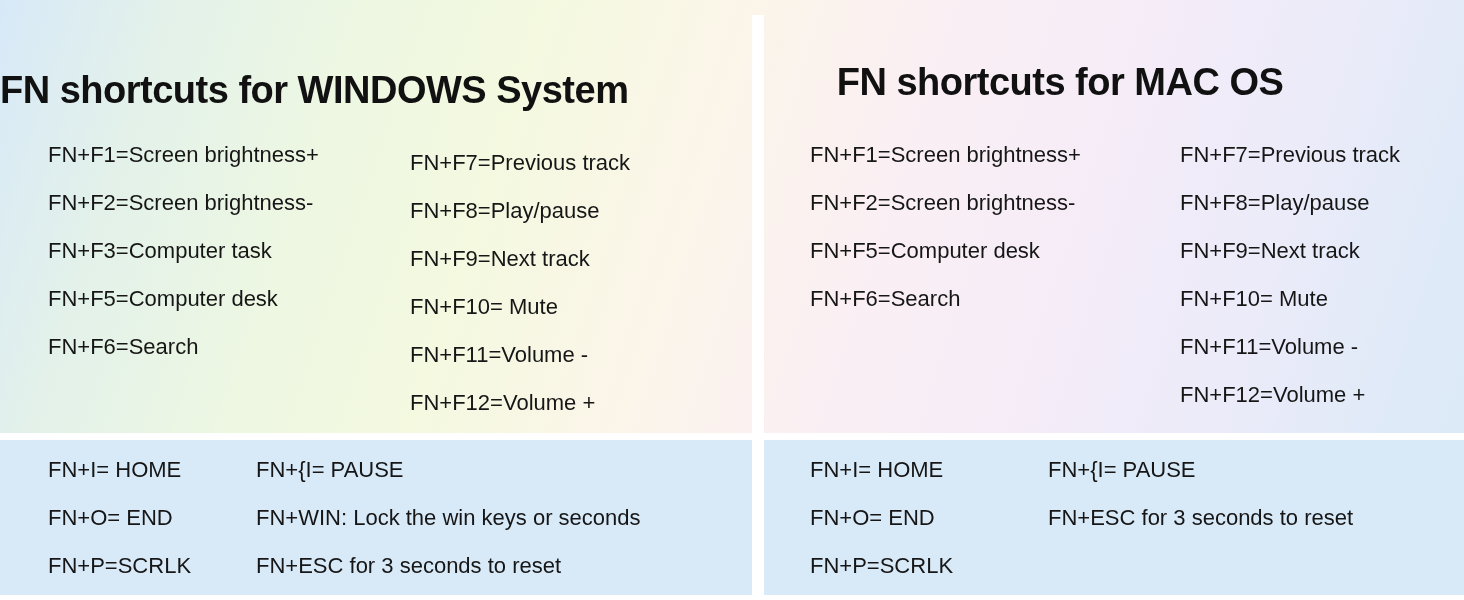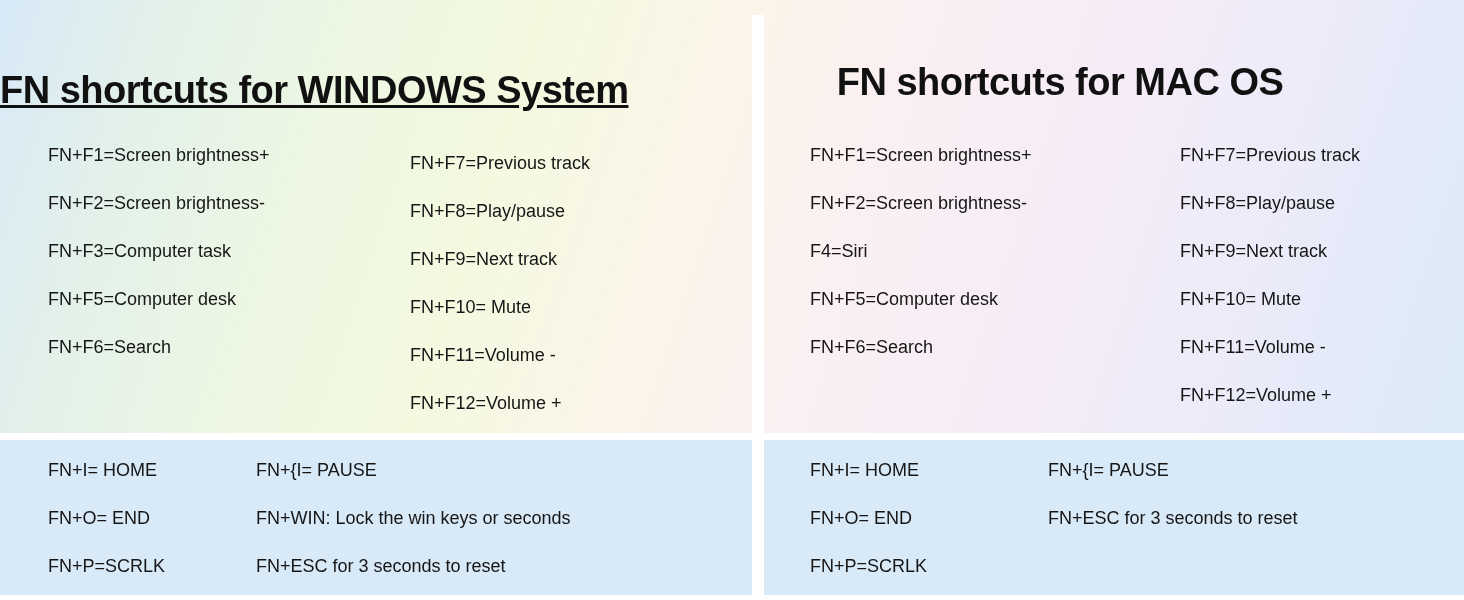--- a/index.html
+++ b/index.html
@@ -50,26 +50,26 @@
 
   .panel-title {
     position: absolute;
     text-align: center;
     font-size: 38px;
     font-weight: 800;
     letter-spacing: -0.5px;
     white-space: nowrap;
     color: #111111;
   }
-  .title-left  { left: 0;     top: 69px; width: 604px; text-decoration: underline; }
+  .title-left  { left: 0;     top: 69px; width: 604px; }
   .title-right { left: 764px; top: 61px; width: 592px; }
 
   .col {
     position: absolute;
-    font-size: 18px;
+    font-size: 22px;
     line-height: 26px;
   }
   .col .row {
     height: 26px;
     margin-bottom: 22px;
     white-space: nowrap;
   }
   .win-col1 { left: 48px;   top: 142px; }
   .win-col2 { left: 410px;  top: 150px; }
   .mac-col1 { left: 810px;  top: 142px; }
@@ -107,21 +107,20 @@
     <div class="row">FN+F8=Play/pause</div>
     <div class="row">FN+F9=Next track</div>
     <div class="row">FN+F10= Mute</div>
     <div class="row">FN+F11=Volume -</div>
     <div class="row">FN+F12=Volume +</div>
   </div>
 
   <div class="col mac-col1">
     <div class="row">FN+F1=Screen brightness+</div>
     <div class="row">FN+F2=Screen brightness-</div>
-    <div class="row">F4=Siri</div>
     <div class="row">FN+F5=Computer desk</div>
     <div class="row">FN+F6=Search</div>
   </div>
 
   <div class="col mac-col2">
     <div class="row">FN+F7=Previous track</div>
     <div class="row">FN+F8=Play/pause</div>
     <div class="row">FN+F9=Next track</div>
     <div class="row">FN+F10= Mute</div>
     <div class="row">FN+F11=Volume -</div>

